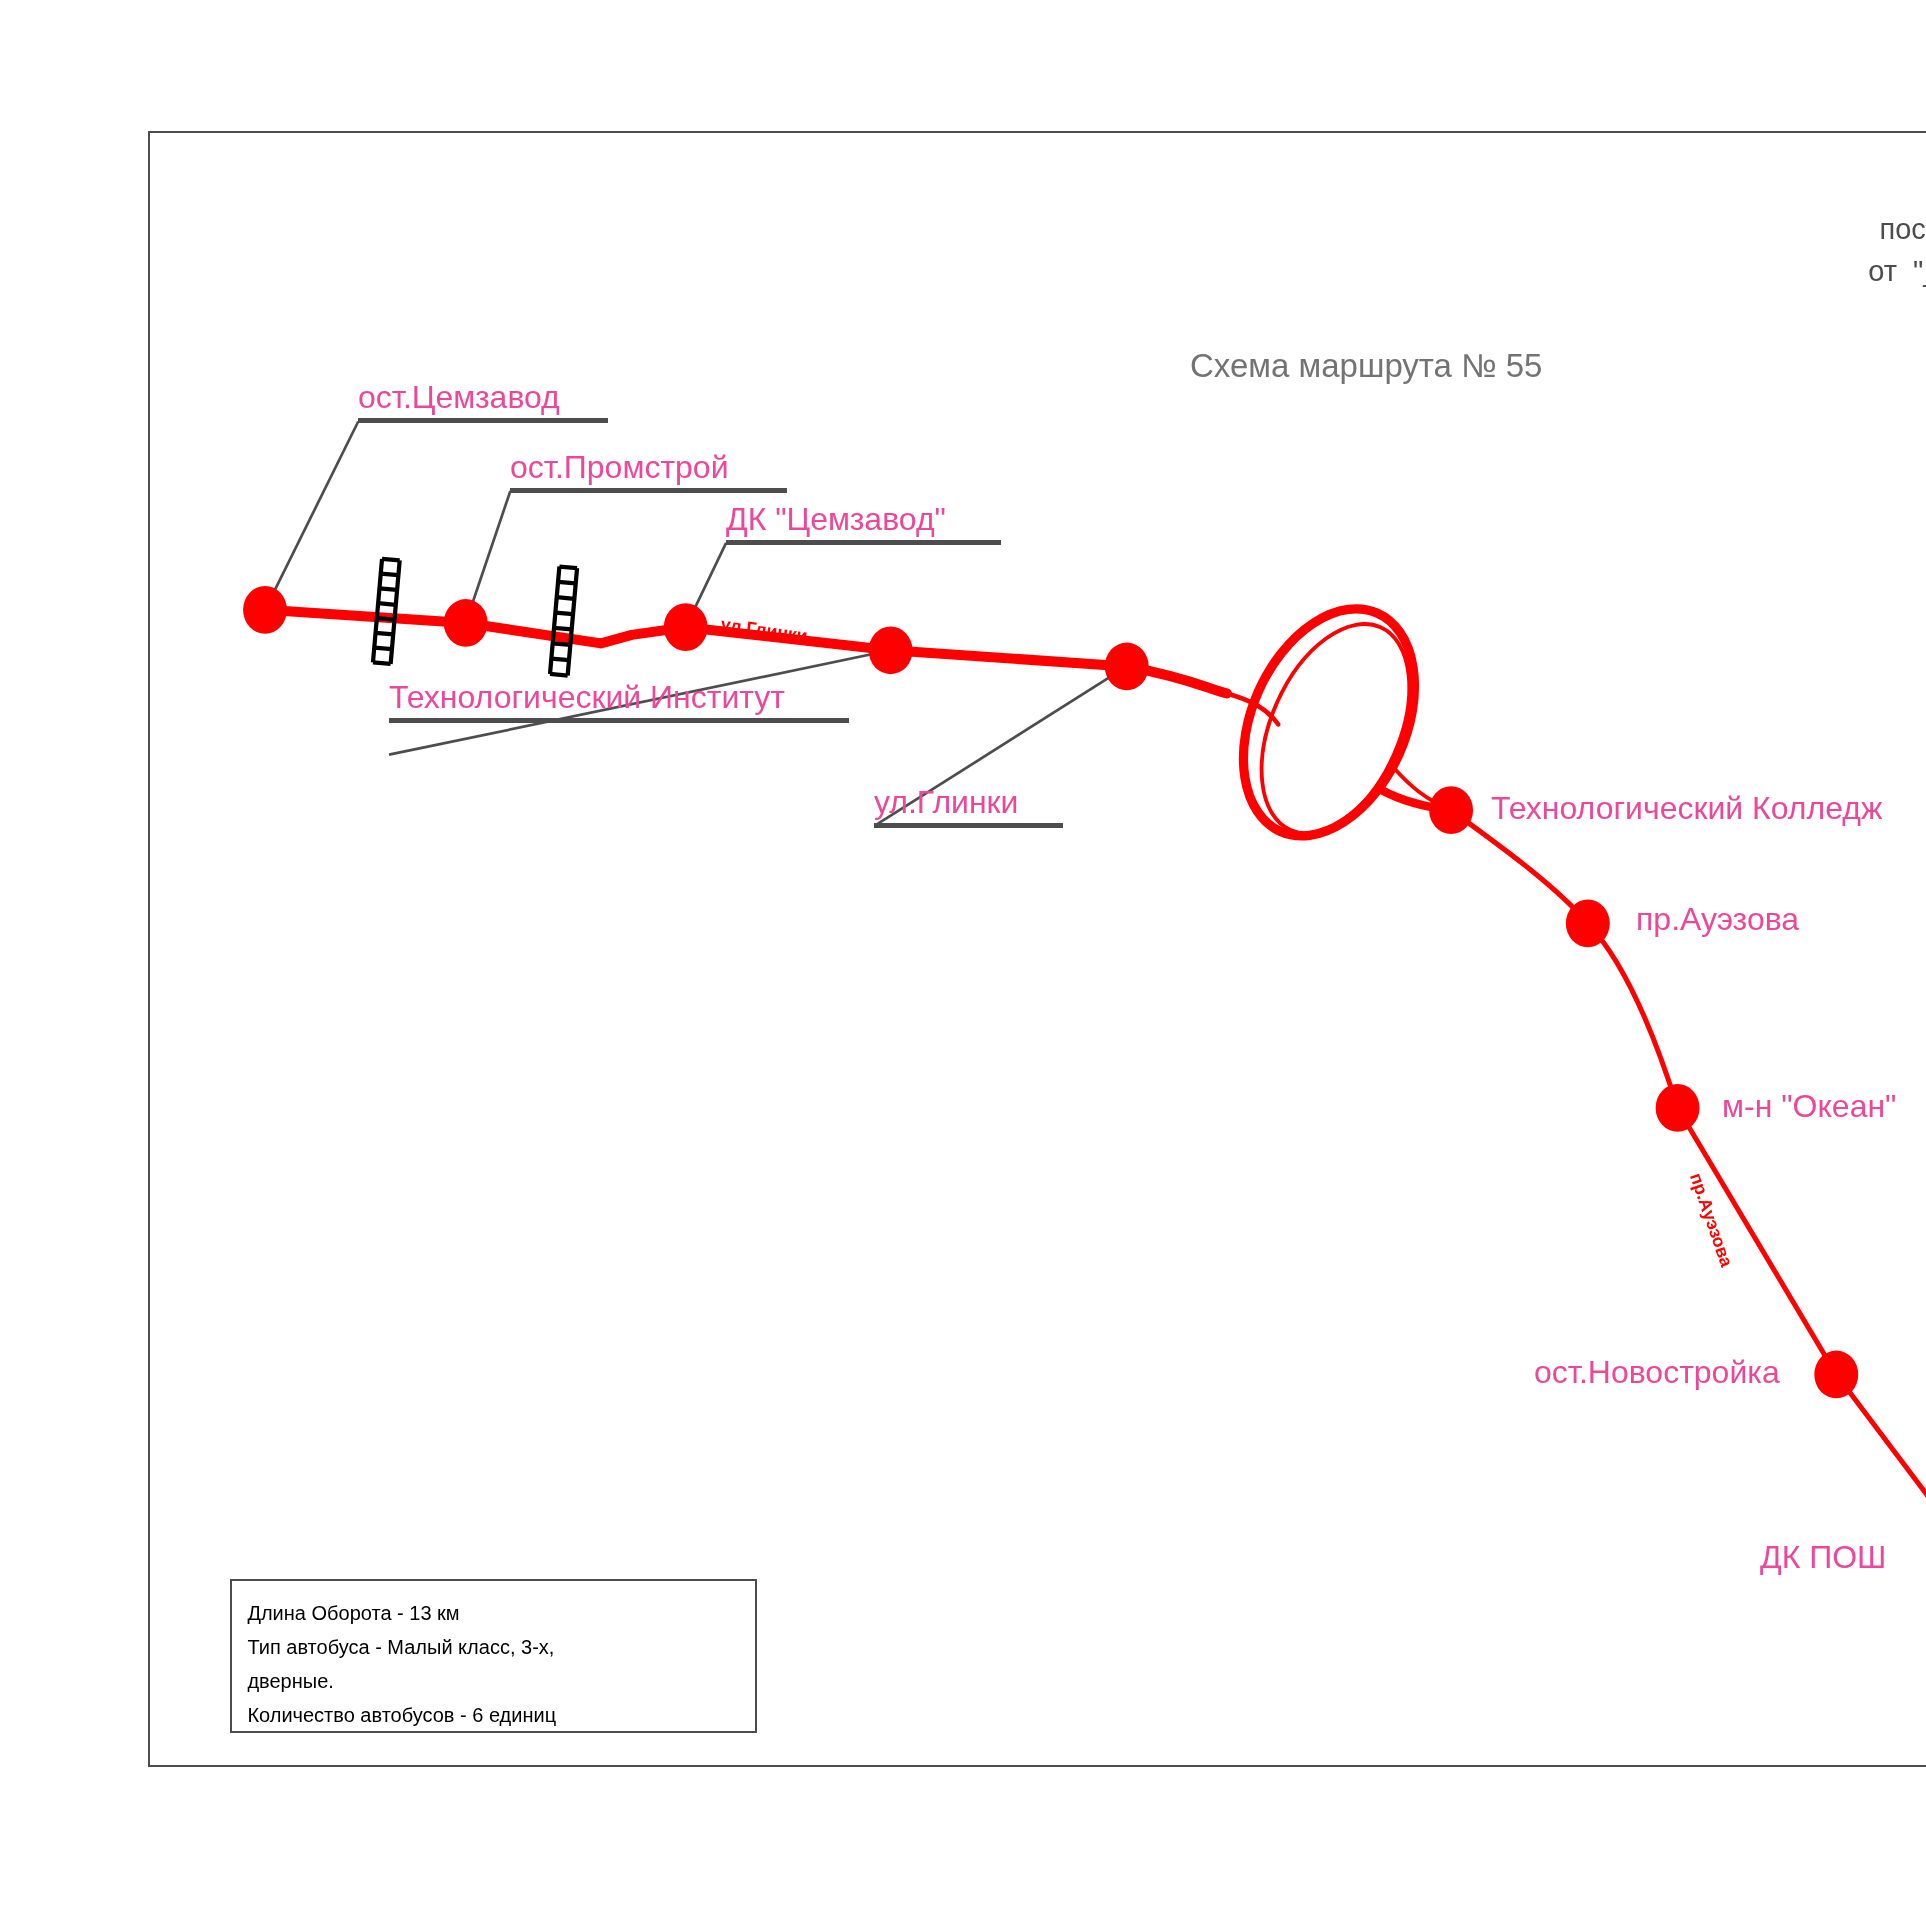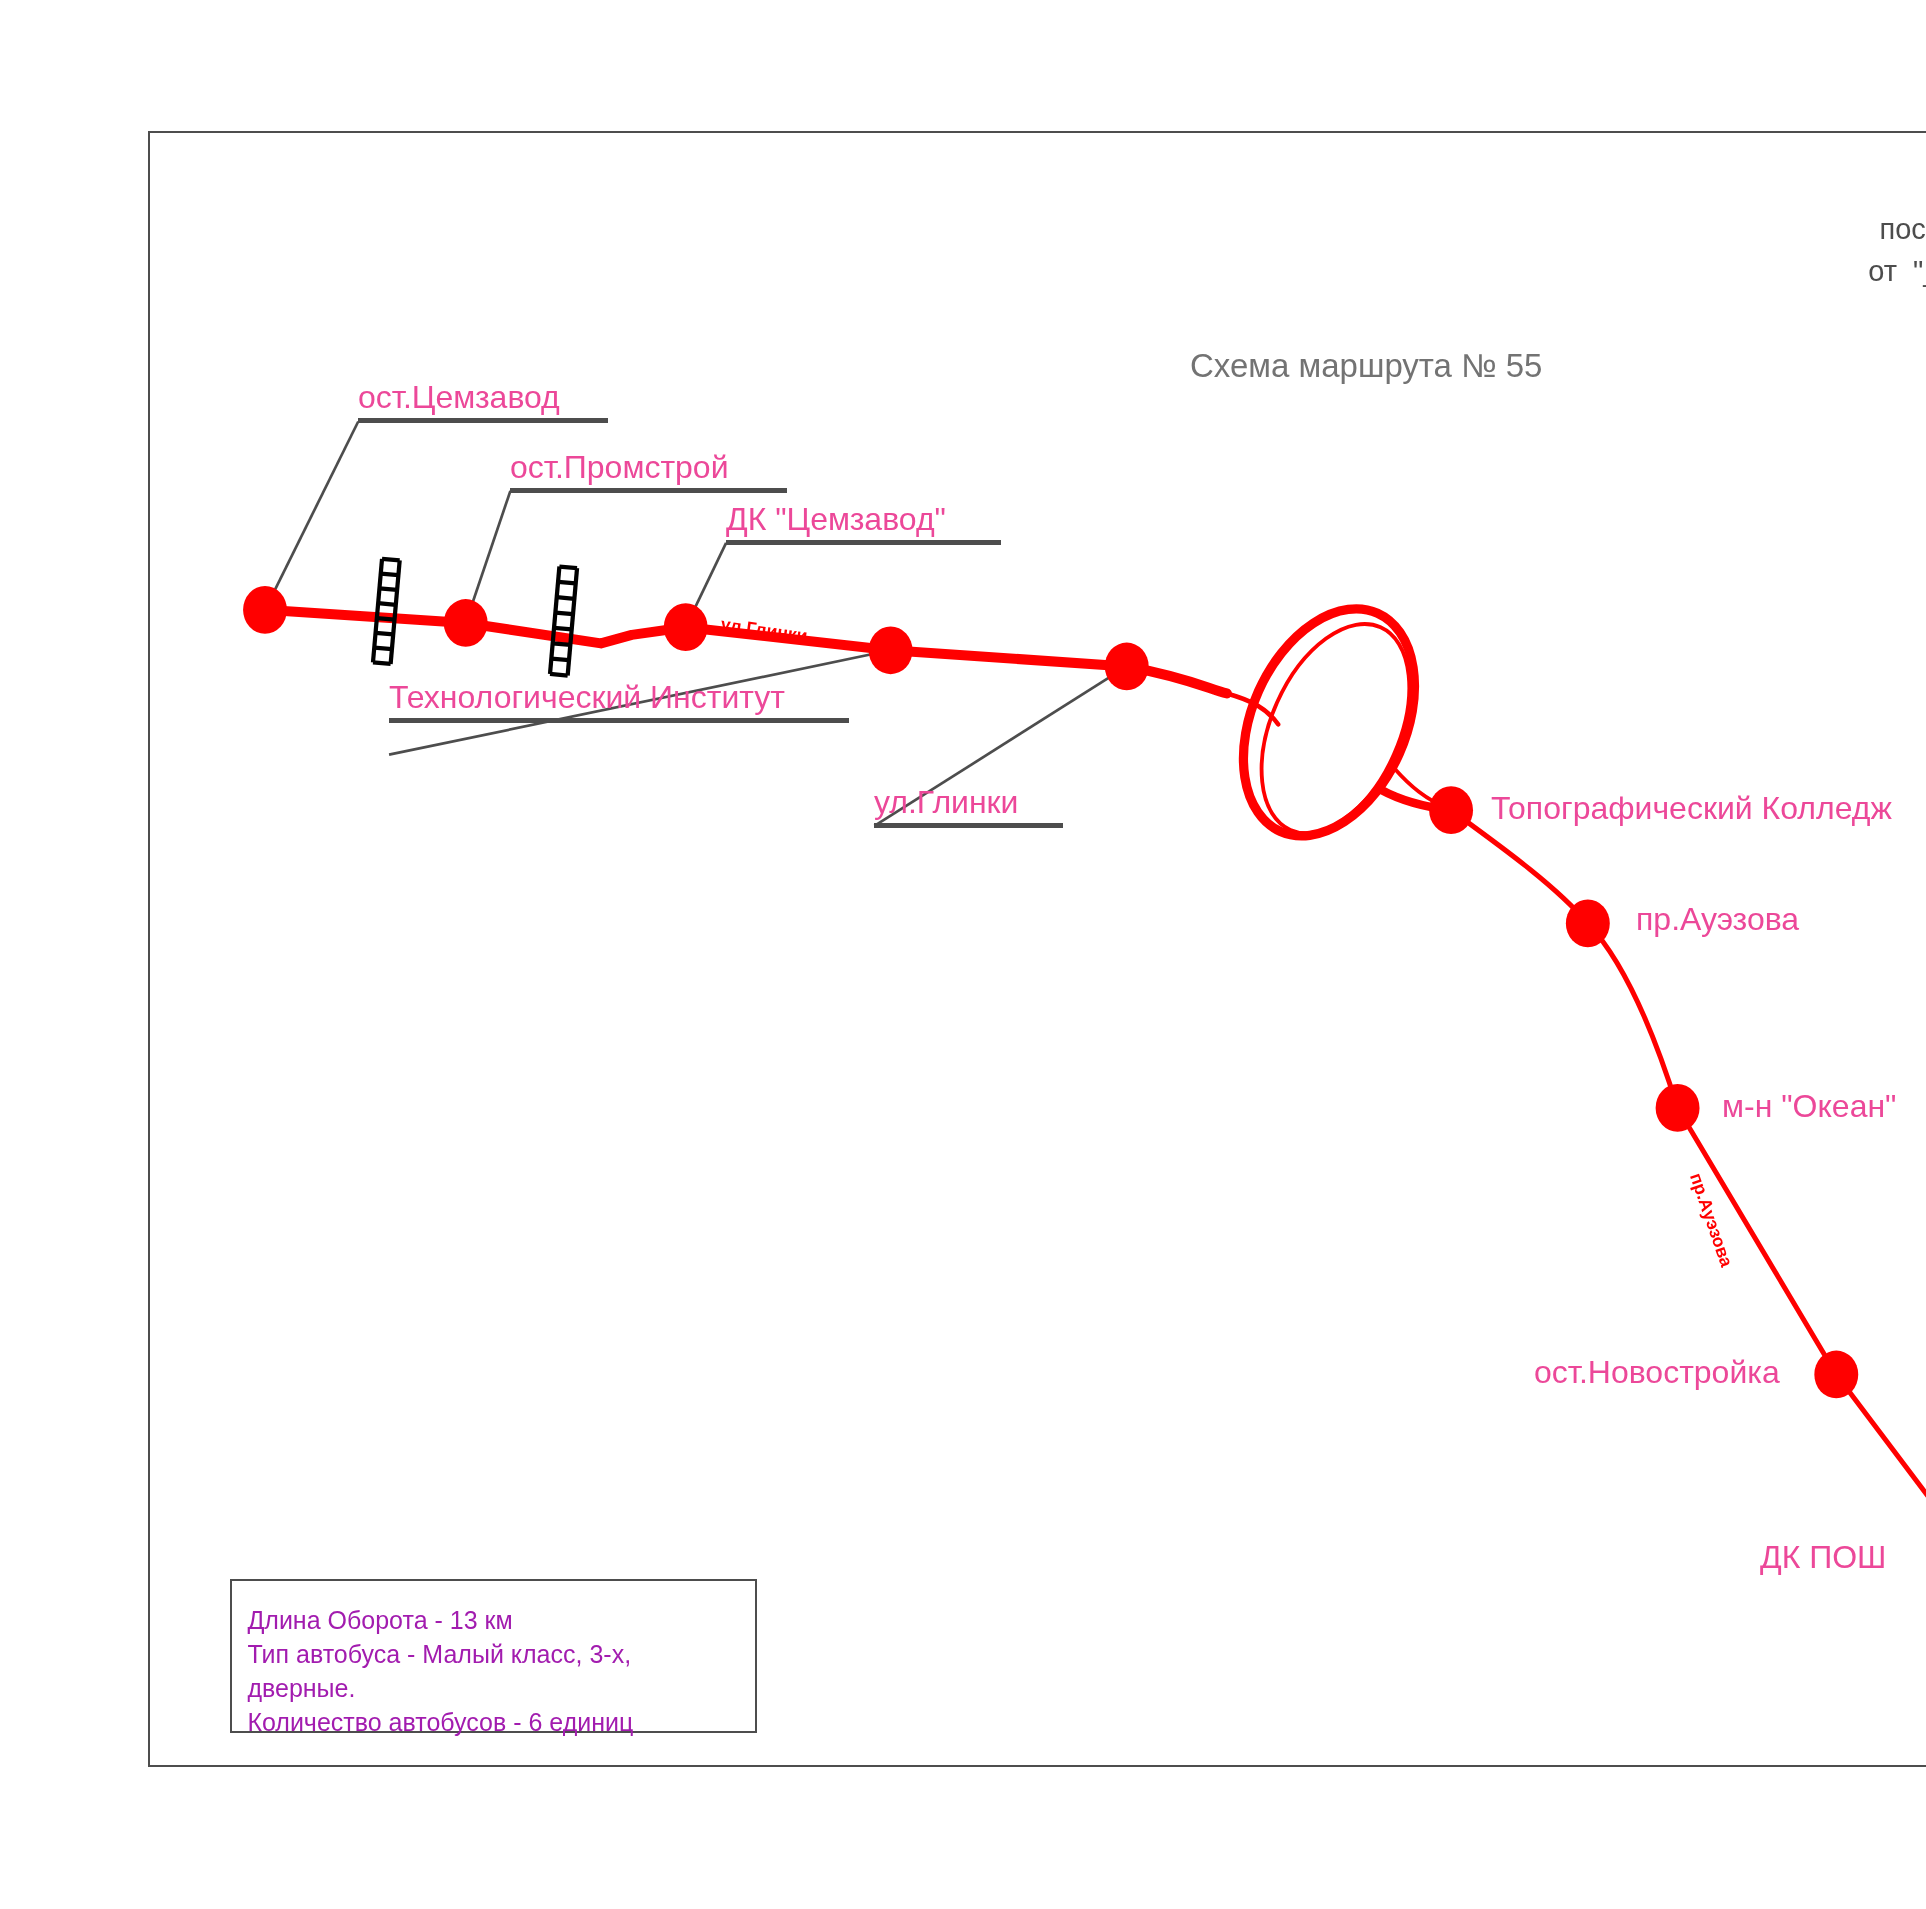--- a/index.html
+++ b/index.html
@@ -101,24 +101,23 @@
     height: 154px;
     border: 2.3px solid #4d4d4d;
     box-sizing: border-box;
     background: #ffffff;
   }
   .info-box .lines {
     position: absolute;
     left: 15.4px;
     top: 14.6px;
     right: 7.7px;
-    color: #a21caf;
-    font-size: 25px;
+    color: #000000;
+    font-size: 20px;
     line-height: 34px;
-    margin-top: 7px;
   }
   .info-box .lines div { white-space: pre-wrap; }
 </style>
 </head>
 <body>
 
 <div id="root">
 
   <div class="page-frame"></div>
 
@@ -205,21 +204,21 @@
   </svg>
 
   <div id="callout-text-layer">
       <div class="stop-label underlined" style="left: 358px; top: 381px; width: 250px;"><span>ост.Цемзавод</span></div>
       <div class="stop-label underlined" style="left: 510px; top: 451px; width: 277px;"><span>ост.Промстрой</span></div>
       <div class="stop-label underlined" style="left: 726px; top: 503px; width: 275px;"><span>ДК "Цемзавод"</span></div>
       <div class="stop-label underlined" style="left: 389px; top: 681px; width: 460px;"><span>Технологический Институт</span></div>
       <div class="stop-label underlined" style="left: 874px; top: 786px; width: 189px;"><span>ул.Глинки</span></div>
     </div>
   <div id="plain-text-layer">
-      <div class="stop-label" style="left: 1491px; top: 792px;">Топографический Колледж</div>
+      <div class="stop-label" style="left: 1491px; top: 792px;">Технологический Колледж</div>
       <div class="stop-label" style="left: 1636px; top: 903px;">пр.Ауэзова</div>
       <div class="stop-label" style="left: 1722px; top: 1090px;">м-н "Океан"</div>
       <div class="stop-label" style="left: 1502px; top: 1356px; margin-left: 32px;">ост.Новостройка</div>
       <div class="stop-label" style="left: 1760px; top: 1512px; margin-top: 29px;">ДК ПОШ</div>
     </div>
   <div id="street-text-layer">
       <div class="street-label" style="left: 722px; top: 616px; transform: rotate(8deg);">ул.Глинки</div>
       <div class="street-label" style="left: 1703px; top: 1171px; transform: rotate(71deg);">пр.Ауэзова</div>
     </div>
 

